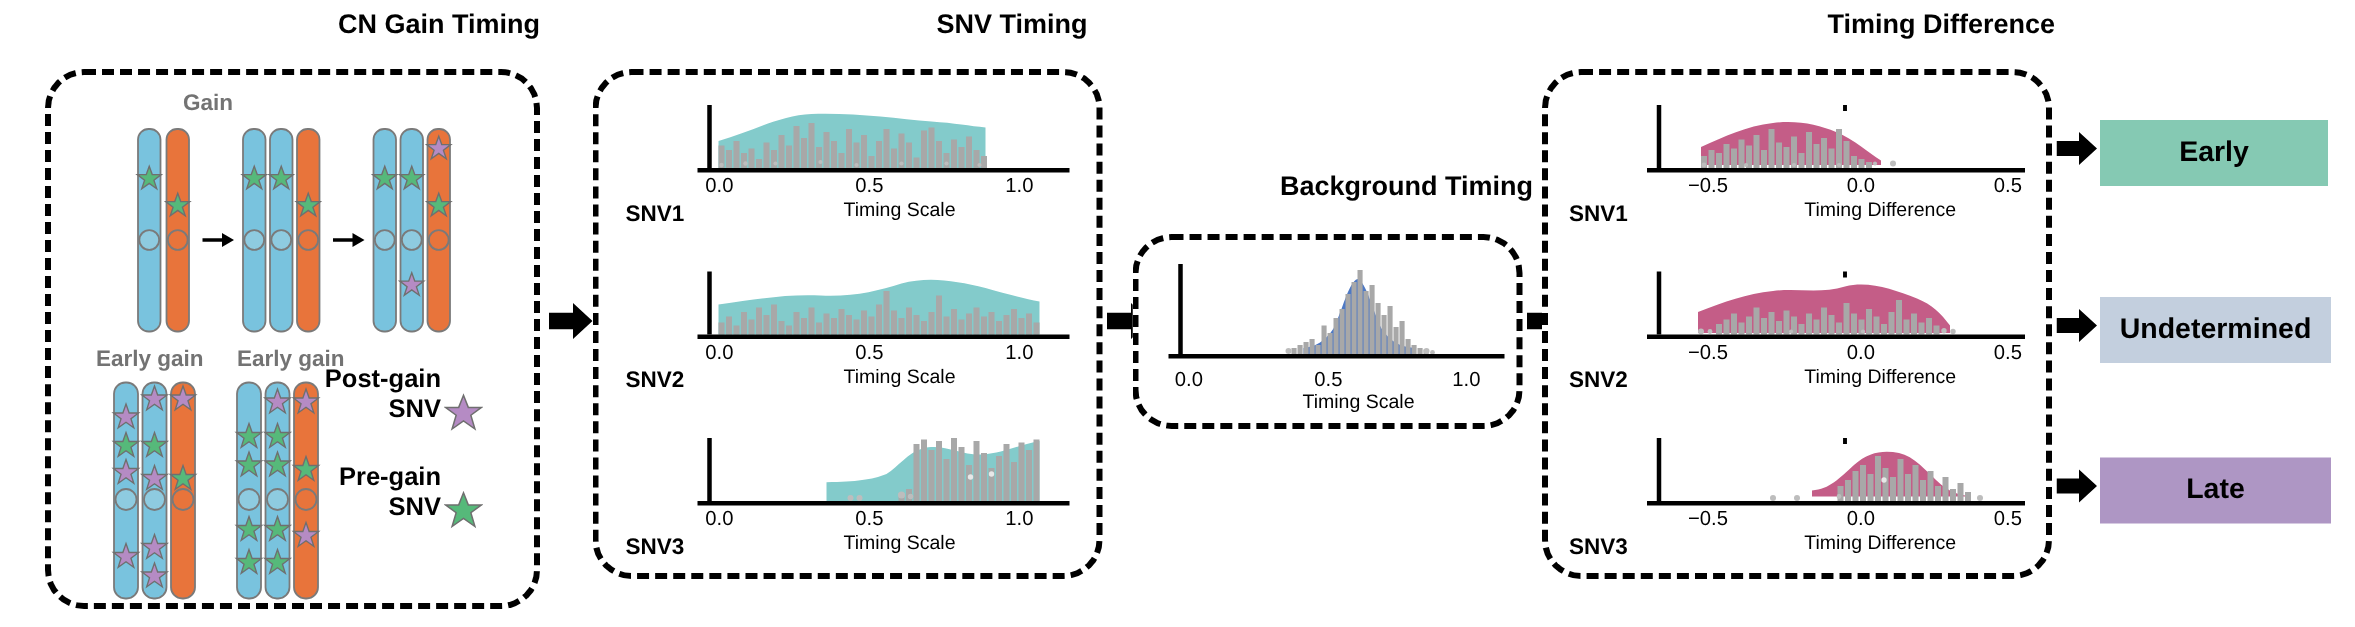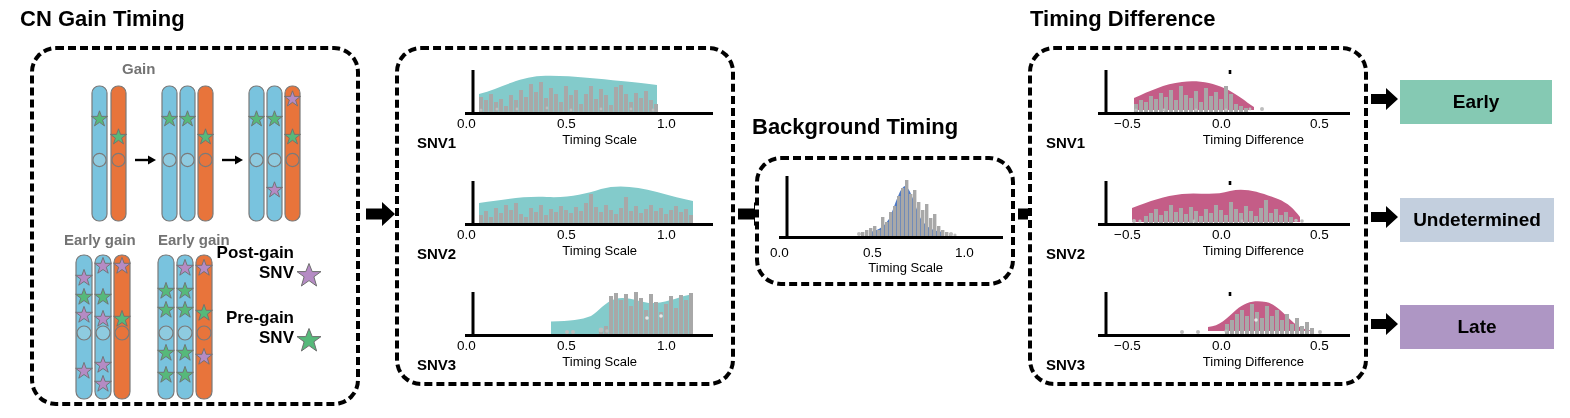--- a/index.html
+++ b/index.html
@@ -9,23 +9,23 @@
     background:#ffffff;
     font-family:"Liberation Sans", sans-serif;
     position:relative;
     overflow:hidden;
   }
   .stage { position:absolute; inset:0; }
 
   .panel-title {
     position:absolute;
     font-weight:bold;
-    font-size:22px;
+    font-size:18px;
     color:#000;
-    text-align:left;
+    text-align:right;
     white-space:nowrap;
   }
 
   .dashed-box {
     position:absolute;
     border:4px dashed #000;
     border-radius:26px;
     background:#fff;
   }
 
@@ -66,21 +66,21 @@
     position:absolute;
     font-size:13px;
     color:#000;
     text-align:right;
     white-space:nowrap;
   }
   .tick-label {
     position:absolute;
     font-size:13.5px;
     color:#000;
-    text-align:left;
+    text-align:right;
     white-space:nowrap;
   }
 
   
   .class-box {
     position:absolute;
     display:flex;
     align-items:center;
     justify-content:center;
     font-weight:bold;
@@ -88,20 +88,21 @@
     color:#000;
     white-space:nowrap;
   }
 </style>
 </head>
 <body>
 
 <div class="stage">
 
   <div class="panel-title" style="left:20px; top:6px; width:340px;">CN Gain Timing</div>
+  <div class="panel-title" style="left:395px; top:6px; width:330px;">SNV Timing</div>
   <div class="panel-title" style="left:752px; top:114px; width:270px;">Background Timing</div>
   <div class="panel-title" style="left:1030px; top:6px; width:340px;">Timing Difference</div>
 
   <div class="dashed-box" style="left:30px; top:46px; width:330px; height:360px;">
 
     <div class="sub-label" style="left:88px; top:10px;">Gain</div>
 
     <svg style="position:absolute; left:40px; top:32px;" width="250" height="145" viewBox="0 0 250 145">
       <defs>
         <g id="st-pre">

